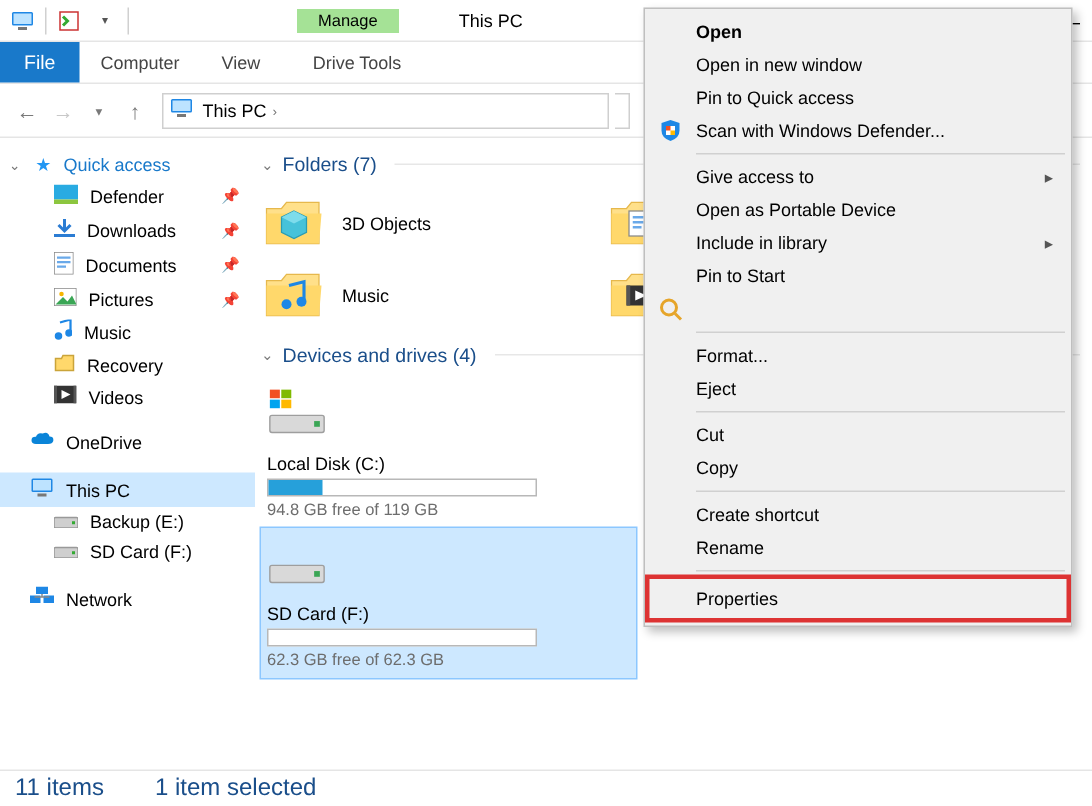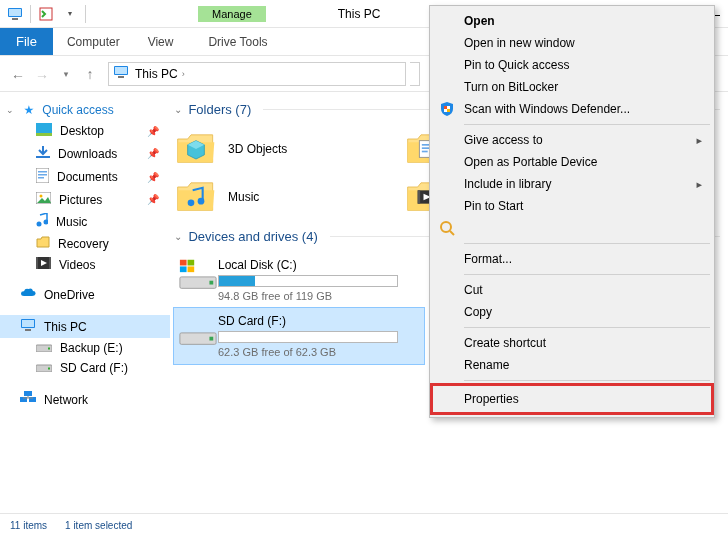--- a/index.html
+++ b/index.html
@@ -3,21 +3,21 @@
 <meta charset="utf-8">
 <style>
   * { box-sizing: border-box; font-family: "Segoe UI", Arial, sans-serif; }
   body { margin: 0; background: #fff; font-size: 12px; color: #000; width: 728px; height: 537px; overflow: hidden; position: relative; }
 
   
   .titlebar { height: 28px; display: flex; align-items: stretch; border-bottom: 1px solid #e5e5e5; }
   .qat { display: flex; align-items: center; gap: 6px; padding: 0 6px; }
   .qat-item { width: 18px; height: 18px; display: flex; align-items: center; justify-content: center; }
   .qat-sep { width: 1px; height: 18px; background: #d0d0d0; }
-  .title-spacer { flex: 1; display: flex; align-items: center; gap: 32px; }
+  .title-spacer { flex: 1; display: flex; align-items: center; }
   .ctx-tab { margin-left: 106px; height: 100%; display:flex; flex-direction:column; align-items:center; justify-content:center; }
   .ctx-tab .lab { background:#a5e296; padding:2px 14px; font-size:11px; }
   .title-txt { margin-left: 40px; font-size: 12px; }
   .win-min { width: 30px; display:flex; align-items:center; justify-content:center; font-size:14px; }
 
   
   .ribbon { height: 28px; display:flex; align-items: stretch; border-bottom: 1px solid #e5e5e5;}
   .file-tab { background:#1979ca; color:#fff; padding: 4px 16px; display:flex; align-items:center; font-size:13px; }
   .rib-tab { padding: 4px 14px; display:flex; align-items:center; font-size:12px; color:#444;justify-content:flex-end;}
   .rib-tab.tools { margin-left: 4px; }
@@ -42,31 +42,31 @@
 
   .content { flex:1; padding: 4px 8px 4px 4px; overflow:hidden;}
   .grp-head { display:flex; align-items:center; gap:6px; color:#1a4e8a; font-size:13px; margin: 6px 0 8px 0; }
   .grp-head .chev { font-size:10px; color:#7a7a7a;}
   .folders { display:flex; flex-wrap:wrap; gap: 0; }
   .folder-item { width: 230px; display:flex; align-items:center; gap:12px; padding: 4px 2px; }
   .folder-ico { width:40px; height:40px; display:flex; align-items:center; justify-content:center; }
   .folder-name { font-size:12px; }
 
   .drives { display:flex; flex-wrap:wrap; gap: 0 20px; }
-  .drive-item { width: 250px; display:flex; padding: 6px 4px; }
+  .drive-item { width: 250px; display:flex; gap:10px; padding: 6px 4px; flex-direction: column; }
   .drive-item.sel { background:#cde8ff; outline:1px solid #8cc7ff; }
   .drive-ico { width:40px; height:34px; display:flex; align-items:center; justify-content:center;}
   .drive-info { flex:1; display:flex; flex-direction:column; gap:3px;}
   .drive-name { font-size:12px; }
   .drive-bar { width: 180px; height:12px; border:1px solid #b8b8b8; background:#fff; position:relative;}
   .drive-fill { position:absolute; left:0; top:0; bottom:0; background:#26a0da;}
   .drive-sub { font-size:11px; color:#6d6d6d;}
 
   
-  .status { height:24px; border-top:1px solid #e5e5e5; display:flex; align-items:center; gap:18px; padding:0 10px; font-size:10px; color:#1a4e8a;}
+  .status { height:24px; border-top:1px solid #e5e5e5; display:flex; align-items:center; gap:34px; padding:0 10px; font-size:16px; color:#1a4e8a;}
 
   
   .ctxmenu { position:absolute; left:429px; top: 5px; width: 286px; background:#f0f0f0; border:1px solid #bfbfbf; box-shadow: 3px 3px 6px rgba(0,0,0,.25); padding: 4px 2px;}
   .cm-item { display:flex; align-items:center; height:22px; padding: 0 10px 0 32px; font-size:12px; position:relative;}
   .cm-item .cm-ico { position:absolute; left:6px; width:18px; height:18px; display:flex; align-items:center; justify-content:center;}
   .cm-item .sub-arrow { margin-left:auto; color:#555; font-size:11px;}
   .cm-sep { height:1px; background:#d0d0d0; margin:4px 2px 4px 32px;}
   .cm-item.highlight { outline:3px solid #d33; outline-offset:-1px; height:28px;}
 </style>
 </head>
@@ -143,21 +143,21 @@
       <span class="collapse" style="position:static;margin-right:2px">⌄</span>
       <span style="color:#2196f3">★</span>
       <span>Quick access</span>
     </div>
     <div id="qa-items">
         <div class="np-item np-sub">
           <span><svg width="16" height="13" viewBox="0 0 16 13">
               <rect width="16" height="10" fill="#29abe2"></rect>
               <rect y="10" width="16" height="3" fill="#8cc63f"></rect>
             </svg></span>
-    <span>Desktop</span>
+    <span>Defender</span>
     <span class="pin">📌</span>
         </div>
         <div class="np-item np-sub">
           <span><svg width="14" height="14" viewBox="0 0 14 14">
               <path d="M7 1 V8 M3 5 L7 9 L11 5" stroke="#2b7cd3" stroke-width="2" fill="none"></path>
               <rect y="11" width="14" height="2" fill="#2b7cd3"></rect>
             </svg></span>
     <span>Downloads</span>
     <span class="pin">📌</span>
         </div>
@@ -384,23 +384,20 @@
     <div class="cm-item">
       <span style="font-weight:700">Open</span>
     </div>
     <div class="cm-item">
       <span>Open in new window</span>
     </div>
     <div class="cm-item">
       <span>Pin to Quick access</span>
     </div>
     <div class="cm-item">
-      <span>Turn on BitLocker</span>
-    </div>
-    <div class="cm-item">
       <span class="cm-ico">
         <svg width="16" height="16" viewBox="0 0 16 16">
           <path d="M8 1 L14 3 V8 Q14 13 8 15 Q2 13 2 8 V3 Z" fill="#1e87e5"></path>
           <rect x="5" y="5" width="6" height="6" fill="#fff"></rect>
           <rect x="5" y="5" width="3" height="3" fill="#f25022"></rect>
           <rect x="8" y="8" width="3" height="3" fill="#ffb900"></rect>
         </svg>
       </span>
       <span>Scan with Windows Defender...</span>
     </div>
@@ -424,20 +421,23 @@
         <svg width="16" height="16" viewBox="0 0 16 16">
           <circle cx="7" cy="7" r="5" fill="none" stroke="#e6a52a" stroke-width="2"></circle>
           <path d="M11 11 L15 15" stroke="#e6a52a" stroke-width="2"></path>
         </svg>
       </span>
     </div>
     <div class="cm-sep"></div>
     <div class="cm-item">
       <span>Format...</span>
     </div>
+    <div class="cm-item">
+      <span>Eject</span>
+    </div>
     <div class="cm-sep"></div>
     <div class="cm-item">
       <span>Cut</span>
     </div>
     <div class="cm-item">
       <span>Copy</span>
     </div>
     <div class="cm-sep"></div>
     <div class="cm-item">
       <span>Create shortcut</span>

